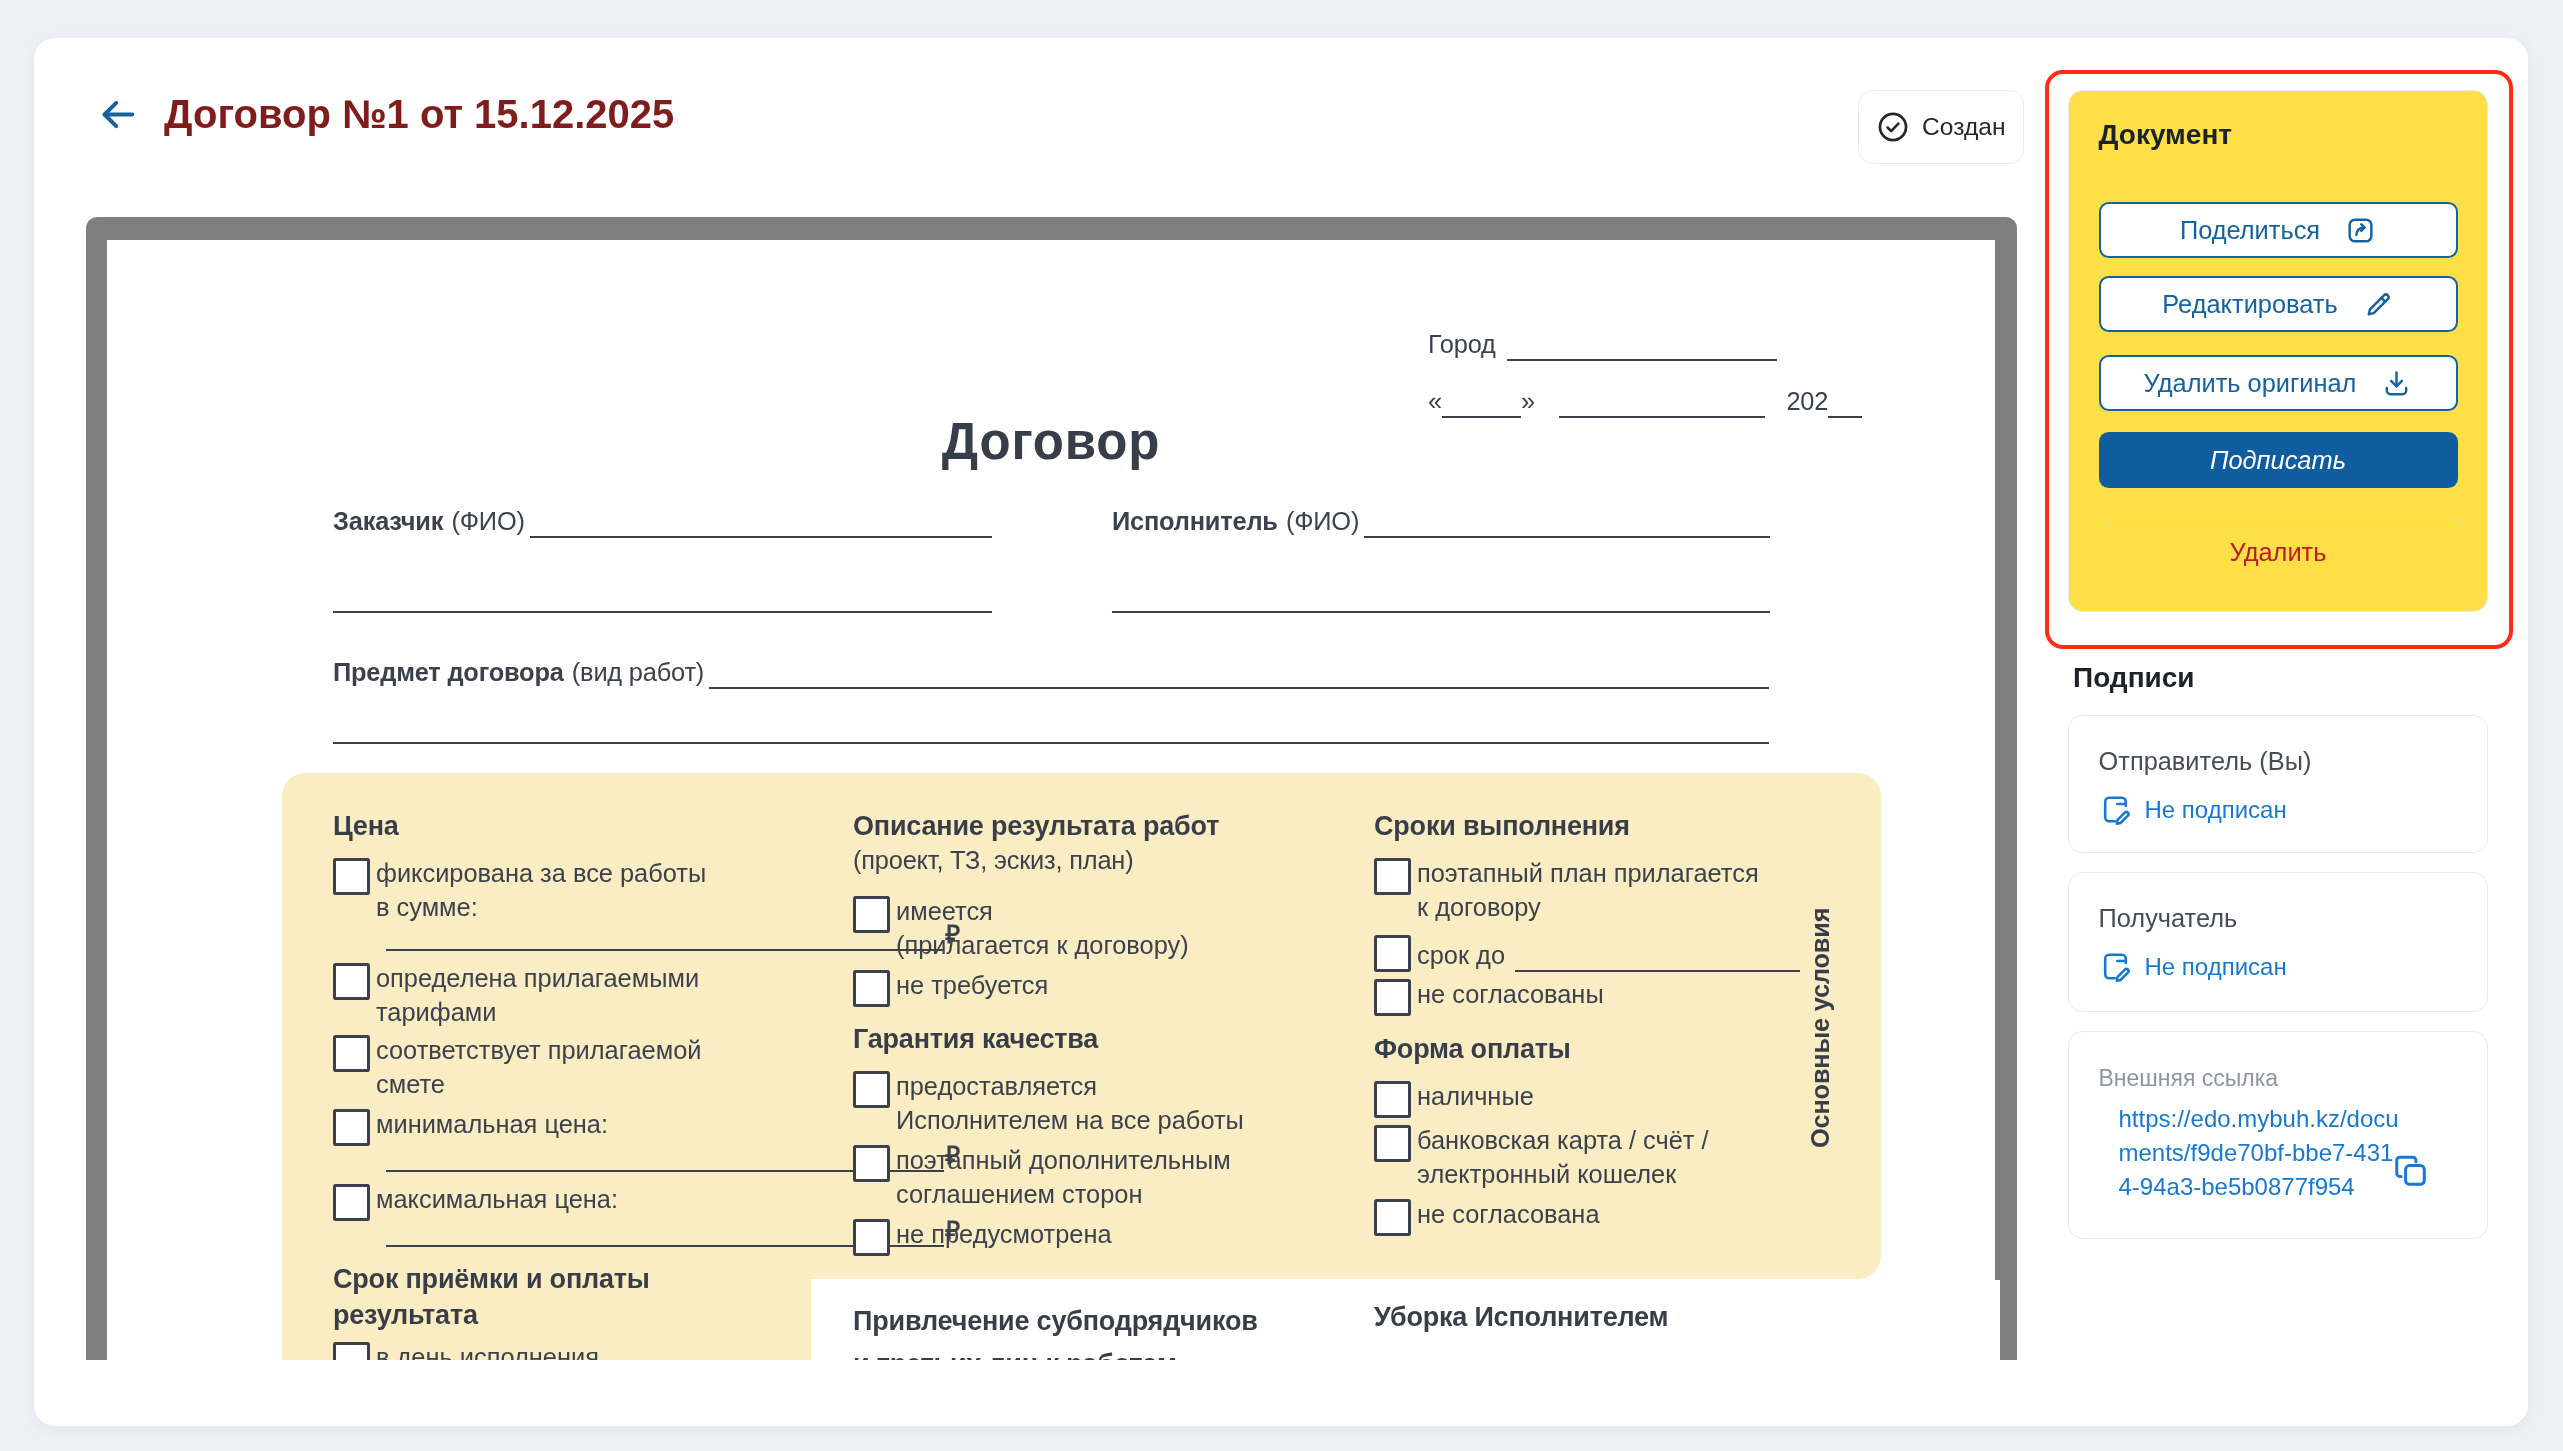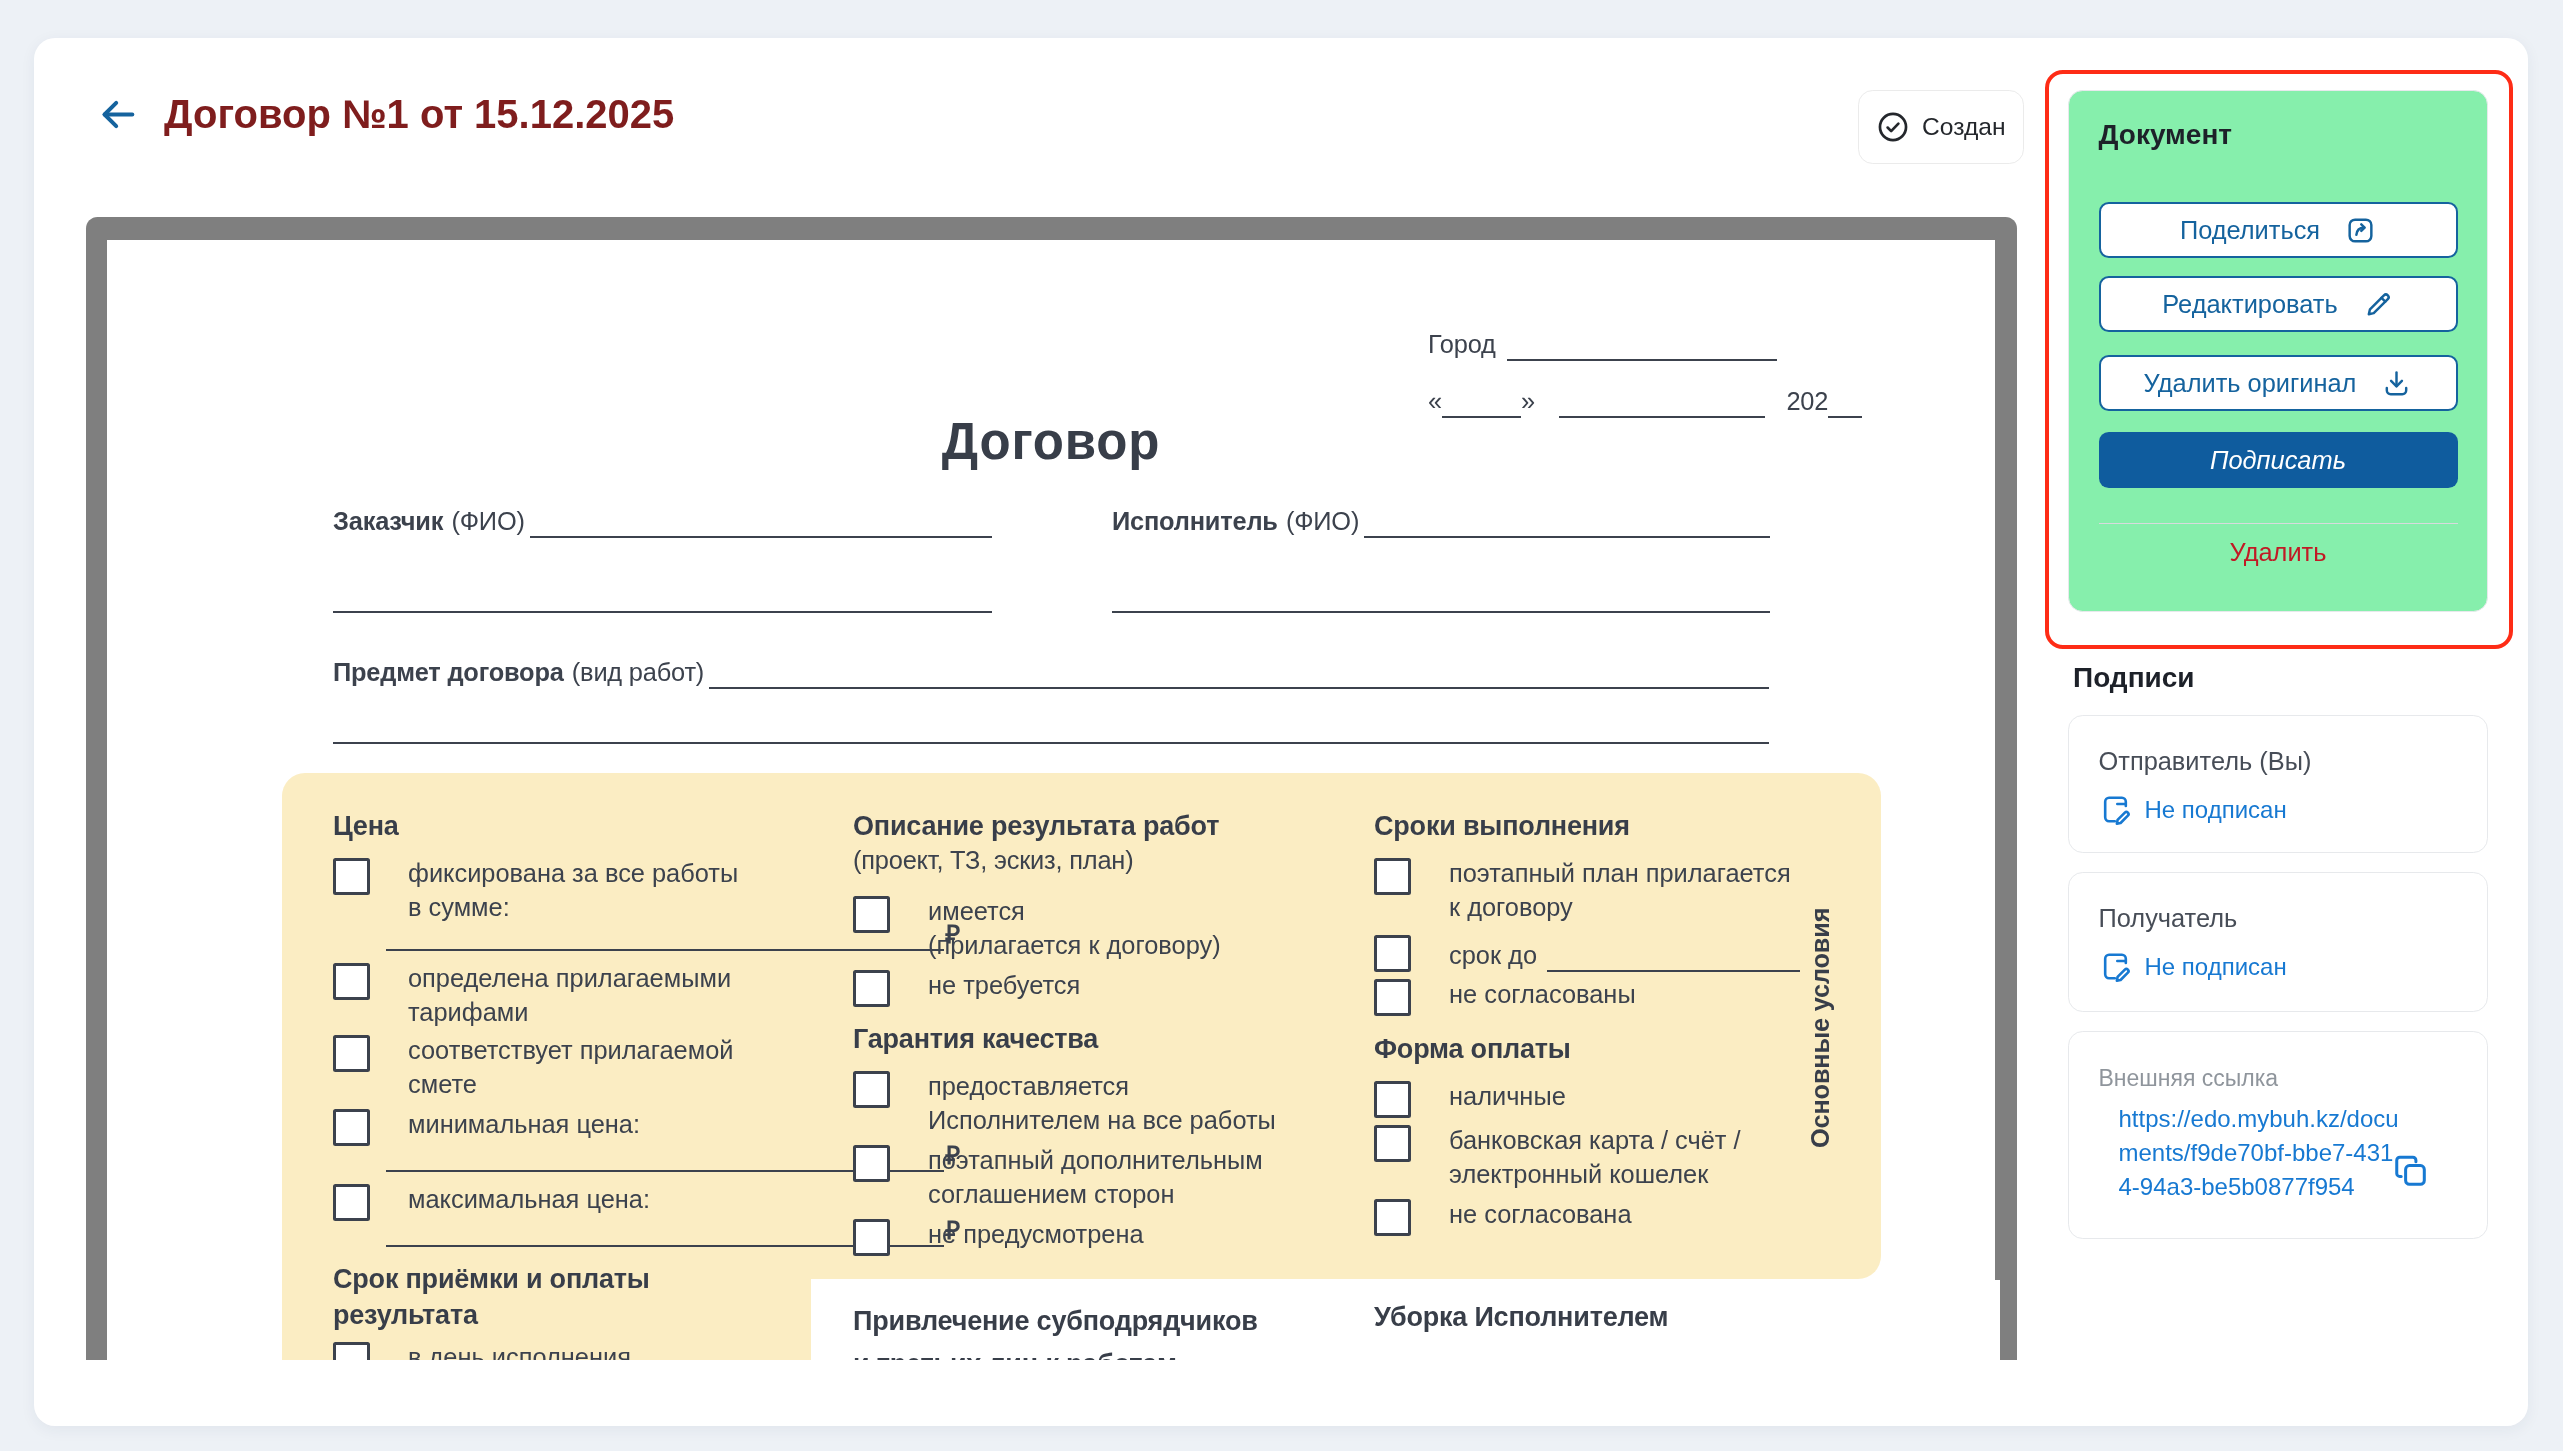--- a/index.html
+++ b/index.html
@@ -20,29 +20,29 @@
   
   .doc-frame{left:86px;top:217px;width:1931px;height:1143px;background:#7f7f7f;border-radius:11.5px 11.5px 0 0;overflow:hidden;}
   .doc-page{position:absolute;left:21px;top:23px;width:1888px;height:1164px;background:#ffffff;color:#3c424d;}
   .doc-page .abs{letter-spacing:-0.2px;}
   .ul{display:inline-block;border-bottom:2.5px solid #3c424d;height:28px;}
   .flexrow{display:flex;align-items:flex-end;}
   .b{font-weight:700;}
   .doc-fs{font-size:25.4px;line-height:34px;}
   .doc-h{font-size:27px;font-weight:700;line-height:34px;color:#383e49;}
   .cb{flex:0 0 auto;width:31px;height:31px;background:#fff;border:3.3px solid #3c424d;border-radius:2.5px;margin-top:1.6px;}
-  .item{position:absolute;display:flex;gap:38px;}
+  .item{position:absolute;display:flex;gap:6px;}
   .yellow{background:#fbedc3;}
   .vert-label{writing-mode:vertical-rl;transform:rotate(180deg);font-weight:700;font-size:25.4px;color:#383e49;}
 
   
   .annotation{left:2045px;top:70px;width:460px;height:571px;border:4.9px solid #fe2c16;border-radius:18px;pointer-events:none;}
 
   
-  .panel{left:2068px;top:90px;width:418px;height:520px;background:#86efac;border:1.6px solid #e7e9ec;border-radius:14.7px;}
+  .panel{left:2068px;top:90px;width:418px;height:520px;background:#fde047;border:1.6px solid #e7e9ec;border-radius:14.7px;}
   .panel-title{left:29.5px;top:28px;font-size:28px;font-weight:700;color:#1d2129;}
   .btn-outline{position:absolute;left:29.5px;width:359px;height:56px;border:2.5px solid #15639e;border-radius:9.8px;background:#fff;
                color:#15639e;font-size:25.4px;display:flex;align-items:center;justify-content:center;gap:25px;cursor:pointer;
                font-family:"Liberation Sans",sans-serif;}
   .btn-primary{position:absolute;left:29.5px;width:359px;height:56px;border:none;border-radius:9.8px;background:#0f5c9e;
                color:#ffffff;font-size:25.4px;display:flex;align-items:center;justify-content:center;cursor:pointer;
                font-family:"Liberation Sans",sans-serif;}
   .panel-divider{left:29.5px;top:432px;width:359px;border-top:1.6px solid #d8dadd;}
   .delete-link{left:29.5px;top:447px;width:359px;text-align:center;font-size:25.4px;color:#c11a25;cursor:pointer;}
 

